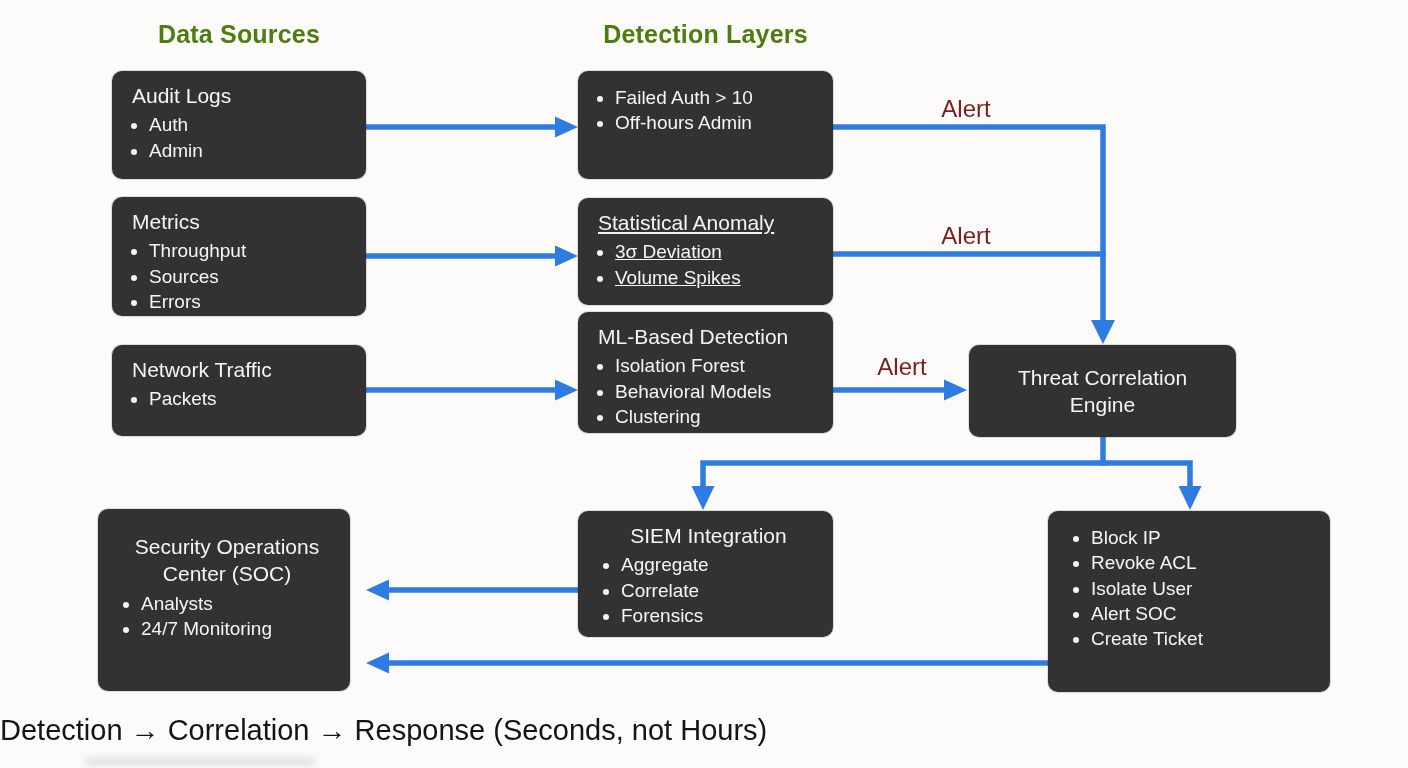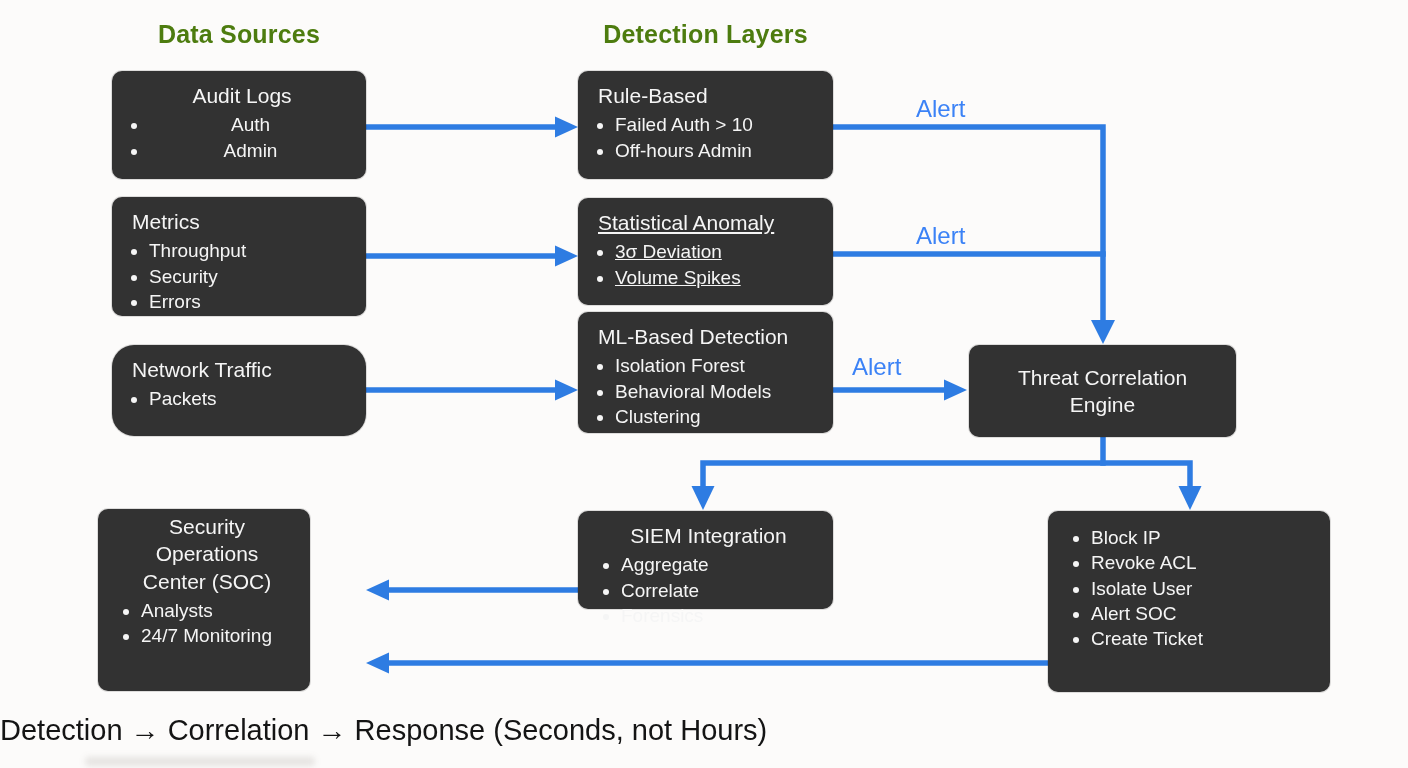--- a/index.html
+++ b/index.html
@@ -47,22 +47,23 @@
   .node--flex-center{
     display:flex;
     align-items:center;
     justify-content:flex-start;
     text-align:center;
     padding:0 26px;
   }
   .edge-label{
     position:absolute;
     width:100px;
+    text-align:center;
     font-size:24px;
-    color:#3b82f6;
+    color:#7f1d1d;
   }
   .caption{
     position:absolute;
     left:0;right:0;
     top:714px;
     text-align:left;
     font-size:29px;
     color:#141414;
   }
   svg.arrow-layer{
@@ -110,46 +111,45 @@
       <polygon points="1190,510 1178.5,486 1201.5,486"></polygon>
       <polygon points="366,590 389,579.5 389,600.5"></polygon>
       <polygon points="366,663 389,652.5 389,673.5"></polygon>
     </g>
   </svg>
 
   <div class="edge-label" style="left:916px;top:95px;">Alert</div>
   <div class="edge-label" style="left:916px;top:222px;">Alert</div>
   <div class="edge-label" style="left:852px;top:353px;">Alert</div>
 
-  <div class="node" style="left:112px;top:71px;width:254px;height:108px;text-align:center;">
+  <div class="node" style="left:112px;top:71px;width:254px;height:108px;">
     <div class="node-title">Audit Logs</div>
     <ul class="node-bullets">
       <li>Auth</li>
       <li>Admin</li>
     </ul>
   </div>
 
   <div class="node" style="left:112px;top:197px;width:254px;height:119px;">
     <div class="node-title">Metrics</div>
     <ul class="node-bullets">
       <li>Throughput</li>
-      <li>Security</li>
+      <li>Sources</li>
       <li>Errors</li>
     </ul>
   </div>
 
-  <div class="node" style="left:112px;top:345px;width:254px;height:91px;border-radius:22px;">
+  <div class="node" style="left:112px;top:345px;width:254px;height:91px;">
     <div class="node-title">Network Traffic</div>
     <ul class="node-bullets">
       <li>Packets</li>
     </ul>
   </div>
 
   <div class="node" style="left:578px;top:71px;width:255px;height:108px;">
-    <div class="node-title">Rule-Based</div>
     <ul class="node-bullets">
       <li>Failed Auth &gt; 10</li>
       <li>Off-hours Admin</li>
     </ul>
   </div>
 
   <div class="node" style="left:578px;top:198px;width:255px;height:107px;text-decoration:underline;">
     <div class="node-title">Statistical Anomaly</div>
     <ul class="node-bullets">
       <li>3σ Deviation</li>
@@ -163,40 +163,40 @@
       <li>Isolation Forest</li>
       <li>Behavioral Models</li>
       <li>Clustering</li>
     </ul>
   </div>
 
   <div class="node node--flex-center" style="left:969px;top:345px;width:267px;height:92px;">
     <div class="node-title">Threat Correlation Engine</div>
   </div>
 
-  <div class="node node--title-center node--bullets-indent" style="left:578px;top:511px;width:255px;height:98px;">
+  <div class="node node--title-center node--bullets-indent" style="left:578px;top:511px;width:255px;height:126px;">
     <div class="node-title">SIEM Integration</div>
     <ul class="node-bullets">
       <li>Aggregate</li>
       <li>Correlate</li>
       <li>Forensics</li>
     </ul>
   </div>
 
   <div class="node node--title-center node--bullets-indent" style="left:1048px;top:511px;width:282px;height:181px;">
     <ul class="node-bullets">
       <li>Block IP</li>
       <li>Revoke ACL</li>
       <li>Isolate User</li>
       <li>Alert SOC</li>
       <li>Create Ticket</li>
     </ul>
   </div>
 
-  <div class="node node--title-center node--bullets-indent" style="left:98px;top:509px;width:212px;height:182px;padding-top:4px;">
+  <div class="node node--title-center node--bullets-indent" style="left:98px;top:509px;width:252px;height:182px;padding-top:24px;">
     <div class="node-title" style="padding:0 14px;">Security Operations Center (SOC)</div>
     <ul class="node-bullets">
       <li>Analysts</li>
       <li>24/7 Monitoring</li>
     </ul>
   </div>
 
   <div class="caption">Detection → Correlation → Response (Seconds, not Hours)</div>
 
   <div class="smudge"></div>

